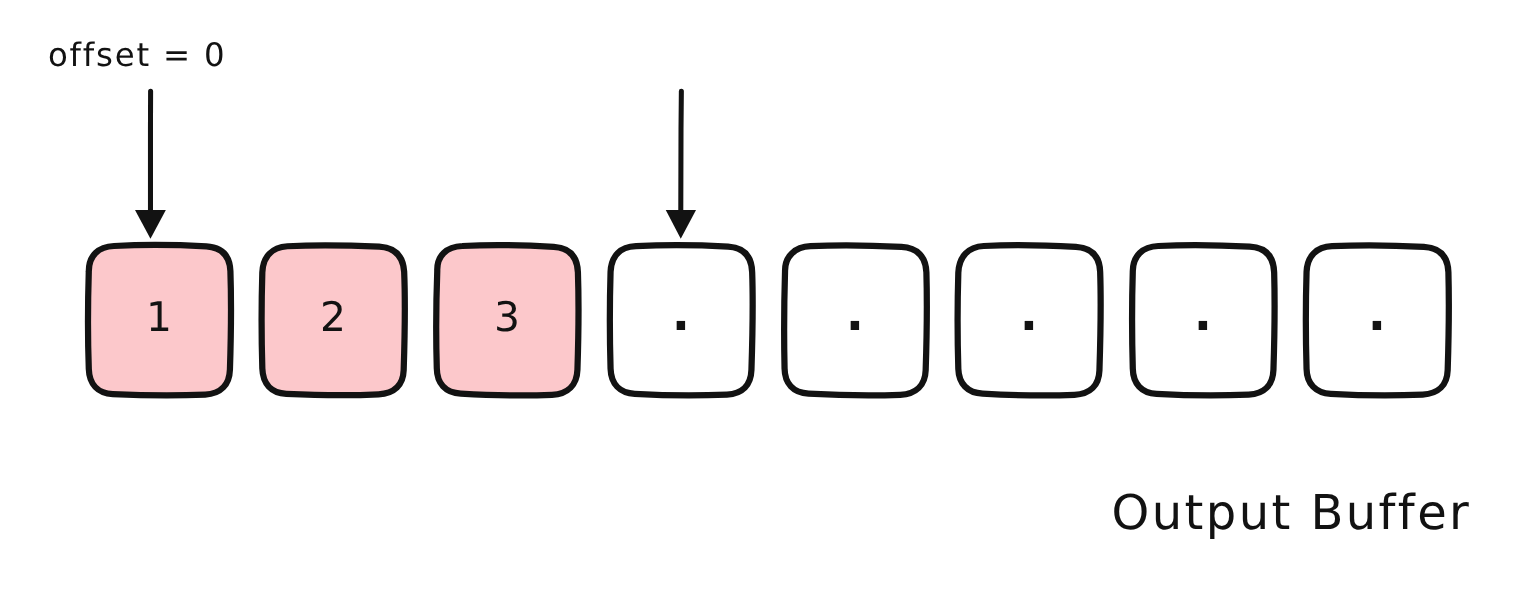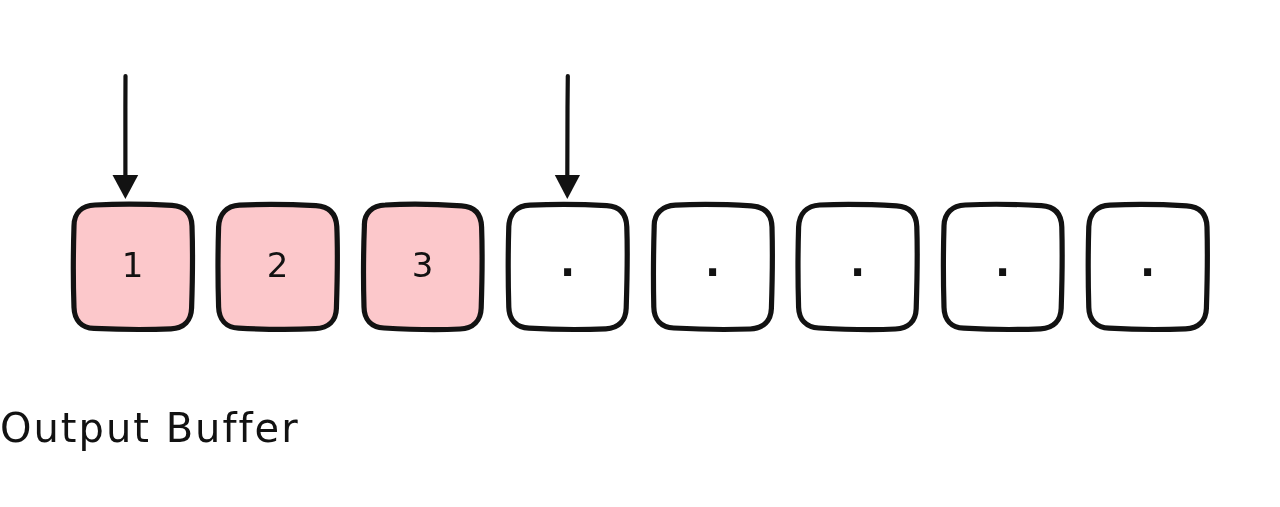--- a/index.html
+++ b/index.html
@@ -76,34 +76,35 @@
     align-items: flex-start;
     padding-top: 42px;
   }
 
   
   #caption {
     position: absolute;
     left: 0;
     top: 408px;
     width: 1226px;
-    text-align: left;
+    text-align: right;
     font-family: "DejaVu Sans", sans-serif;
     font-size: 40px;
     color: #121212;
     letter-spacing: 2px;
     line-height: 1;
     white-space: nowrap;
   }
 </style>
 </head>
 <body>
 
 <div id="canvas">
 
+  <div class="annot-label" style="left:40px; top:33px;">offset = 0</div>
 
   <svg class="arrow" style="left:100px; top:72px;" width="52" height="130">
     <path d="M25.5,4 C25.2,40 25.6,80 25.4,110" stroke="#121212" stroke-width="4.2" stroke-linecap="round" fill="none"></path>
     <path d="M12.5,103 L25.4,127 L38.2,103 Z" fill="#121212"></path>
   </svg>
 
 
   <svg class="arrow" style="left:542px; top:72px;" width="52" height="130">
     <path d="M25.8,4 C25.4,40 25.2,80 25.3,110" stroke="#121212" stroke-width="4.2" stroke-linecap="round" fill="none"></path>
     <path d="M12.8,103 L25.3,127 L38.0,103 Z" fill="#121212"></path>

